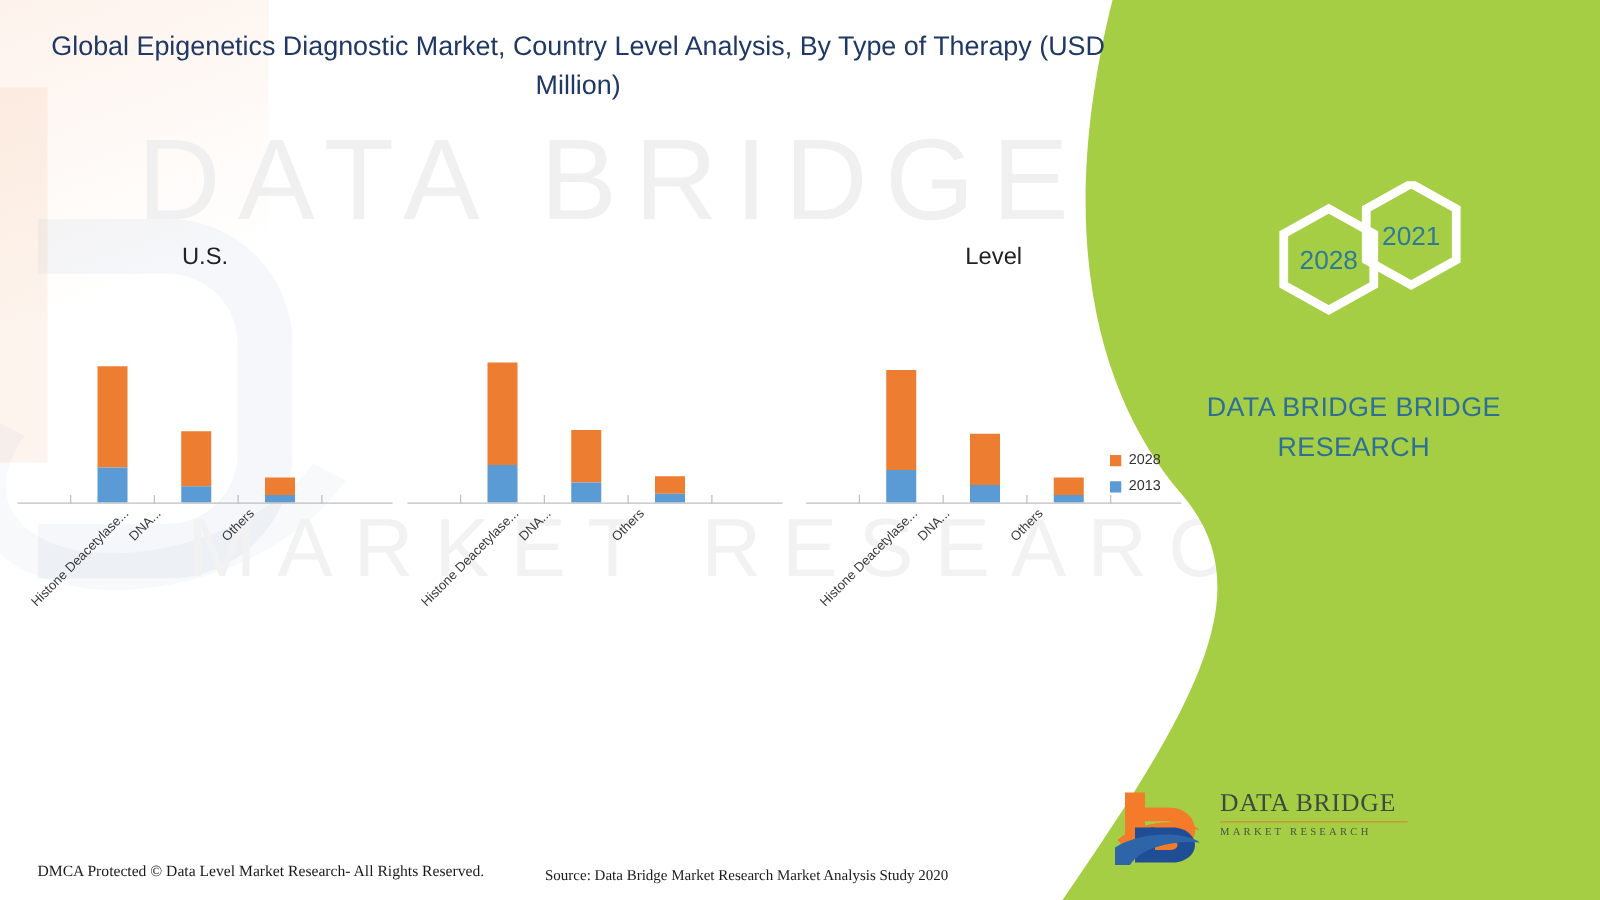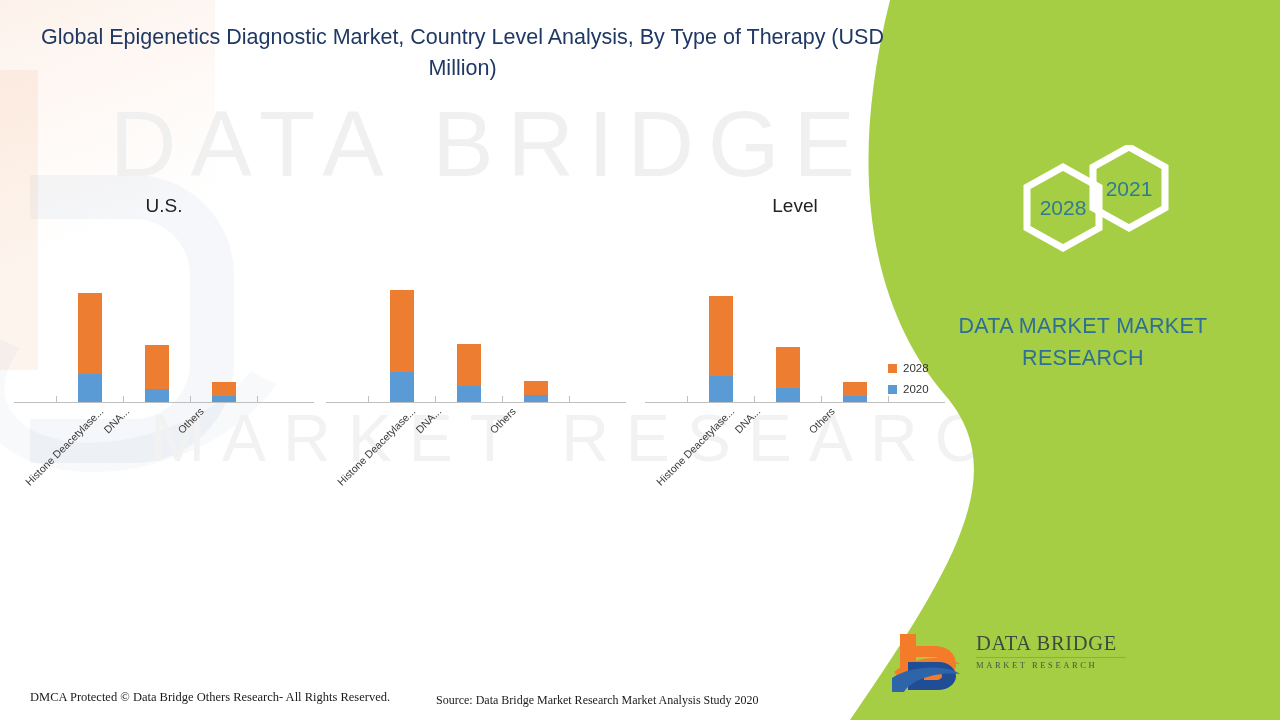--- a/index.html
+++ b/index.html
@@ -230,50 +230,50 @@
     </div>
   </div>
 
   <div class="legend">
     <div class="legend-row">
       <span class="legend-swatch" style="background:#ED7D31;"></span>
       <span class="legend-label">2028</span>
     </div>
     <div class="legend-row">
       <span class="legend-swatch" style="background:#5B9BD5;"></span>
-      <span class="legend-label">2020</span>
+      <span class="legend-label">2013</span>
     </div>
   </div>
 
 
   <div class="hexwrap">
     <svg viewBox="0 0 200 135" width="200" height="135" aria-hidden="true">
       <polygon points="42,42 78,22 114,42 114,83 78,103 42,83" fill="none" stroke="#ffffff" stroke-width="7"></polygon>
       <polygon points="108,10 144,-10 180,10 180,51 144,71 108,51" fill="none" stroke="#ffffff" stroke-width="7" transform="translate(0,12)"></polygon>
       <text class="hex-text" x="78" y="70" text-anchor="middle">2028</text>
       <text class="hex-text" x="144" y="51" text-anchor="middle">2021</text>
     </svg>
   </div>
 
-  <div class="gp-brand">DATA MARKET MARKET RESEARCH</div>
+  <div class="gp-brand">DATA BRIDGE BRIDGE RESEARCH</div>
 
   <div class="logo">
     <svg class="logo-mark" viewBox="0 0 78 64" aria-hidden="true">
       <path d="M10,6 L26,6 L26,58 L10,58 Z" fill="#F47B2A"></path>
       <path d="M22,18 L44,18 C60,18 66,28 66,36 C66,46 58,56 44,56 L30,56 L30,44 L43,44 C49,44 52,40 52,36 C52,31 48,29 43,29 L22,29 Z" fill="#F47B2A"></path>
       <path d="M4,44 C22,28 56,26 70,36 C54,34 26,40 16,58 Z" fill="#F47B2A"></path>
       <path d="M18,34 L34,34 L34,62 L18,62 Z" fill="#1F4E96"></path>
       <path d="M30,34 L48,34 C60,34 66,42 66,48 C66,56 58,62 48,62 L34,62 L34,52 L46,52 C50,52 52,50 52,48 C52,45 49,44 46,44 L30,44 Z" fill="#1F4E96"></path>
       <path d="M2,50 C20,38 56,36 70,46 C54,44 24,48 14,64 L2,64 Z" fill="#2E64A8"></path>
     </svg>
     <div class="logo-text">
       <div class="logo-dbridge">DATA BRIDGE</div>
       <div class="logo-rule"></div>
       <div class="logo-mr">MARKET RESEARCH</div>
     </div>
   </div>
 
   <div class="footer">
-    <div class="footer-dmca">DMCA Protected © Data Bridge Others Research- All Rights Reserved.</div>
+    <div class="footer-dmca">DMCA Protected © Data Level Market Research- All Rights Reserved.</div>
     <div class="footer-source">Source: Data Bridge Market Research Market Analysis Study 2020</div>
   </div>
 
 </div>
 
 </body></html>

